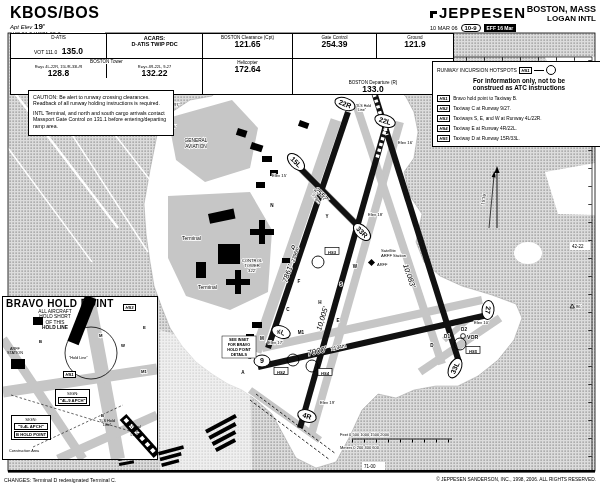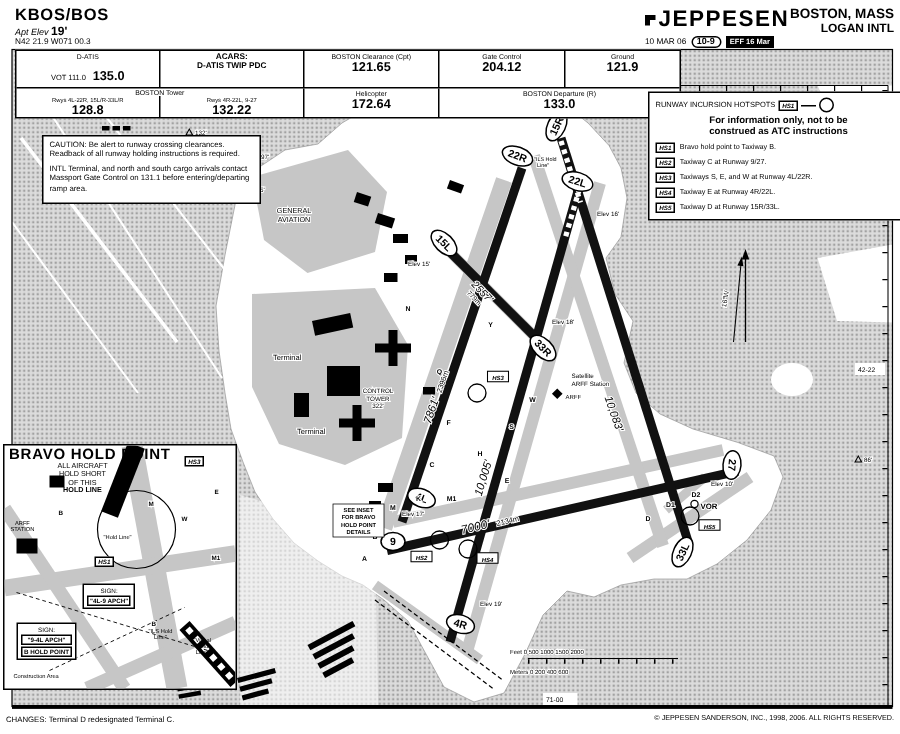--- a/index.html
+++ b/index.html
@@ -2,21 +2,21 @@
 <html><head>
 <meta charset="utf-8">
 <style>
   html,body{margin:0;padding:0;background:#fff;}
   .page{position:relative;width:600px;height:489px;background:#fff;overflow:hidden;
         font-family:"Liberation Sans",sans-serif;color:#000;}
   .abs{position:absolute;}
   svg text{font-family:"Liberation Sans",sans-serif;fill:#000;}
   .halo{paint-order:stroke;stroke:#fff;stroke-width:1.4px;fill:#000;}
   
-  .icao{font-size:11px;font-weight:bold;letter-spacing:.5px;text-align:center;}
+  .icao{font-size:16px;font-weight:bold;letter-spacing:.5px;text-align:center;}
   .aptelev{font-size:6px;font-style:italic;}
   .aptelev b{font-style:normal;font-size:8px;}
   .coords{font-size:5.5px;}
   .brand{font-size:15px;font-weight:bold;letter-spacing:1px;}
   .brandmark{display:inline-block;width:7px;height:7px;background:
      linear-gradient(#000 45%,transparent 45%),linear-gradient(90deg,#000 45%,transparent 45%);
      margin-right:2px;}
   .dateline{font-size:5.5px;}
   .oval{display:inline-block;border:1px solid #000;border-radius:7px;padding:0 3px;font-size:6px;font-weight:bold;}
   .effbadge{display:inline-block;background:#000;color:#fff;font-size:5px;font-weight:bold;padding:1px 3px;}
@@ -401,21 +401,21 @@
       <div class="ccell" style="width:96px;">
         <div class="cacars">ACARS:</div>
         <div class="cacars">D-ATIS TWIP PDC</div>
       </div>
       <div class="ccell" style="width:90px;">
         <div class="chead">BOSTON Clearance (Cpt)</div>
         <div class="cfreq">121.65</div>
       </div>
       <div class="ccell" style="width:84px;">
         <div class="chead">Gate Control</div>
-        <div class="cfreq">204.12</div>
+        <div class="cfreq">254.39</div>
       </div>
       <div class="ccell" style="flex:1;">
         <div class="chead">Ground</div>
         <div class="cfreq">121.9</div>
       </div>
     </div>
     <div class="crow">
       <div class="ccell" style="width:192px;padding:0;">
         <div class="chead" style="border-bottom:none;">BOSTON Tower</div>
         <div class="subwrap">
@@ -426,21 +426,21 @@
           <div class="subcell">
             <div class="crwys">Rwys 4R-22L, 9-27</div>
             <div class="cfreq">132.22</div>
           </div>
         </div>
       </div>
       <div class="ccell" style="width:90px;">
         <div class="chead">Helicopter</div>
         <div class="cfreq">172.64</div>
       </div>
-      <div class="ccell" style="flex:1;">
+      <div class="ccell" style="flex:1;margin-top:20px;">
         <div class="chead">BOSTON Departure (R)</div>
         <div class="cfreq">133.0</div>
       </div>
     </div>
   </div>
 
   <div class="abs caution">
     <p>CAUTION: Be alert to runway crossing clearances. Readback of all runway holding instructions is required.</p>
     <p>INTL Terminal, and north and south cargo arrivals contact Massport Gate Control on 131.1 before entering/departing ramp area.</p>
   </div>

